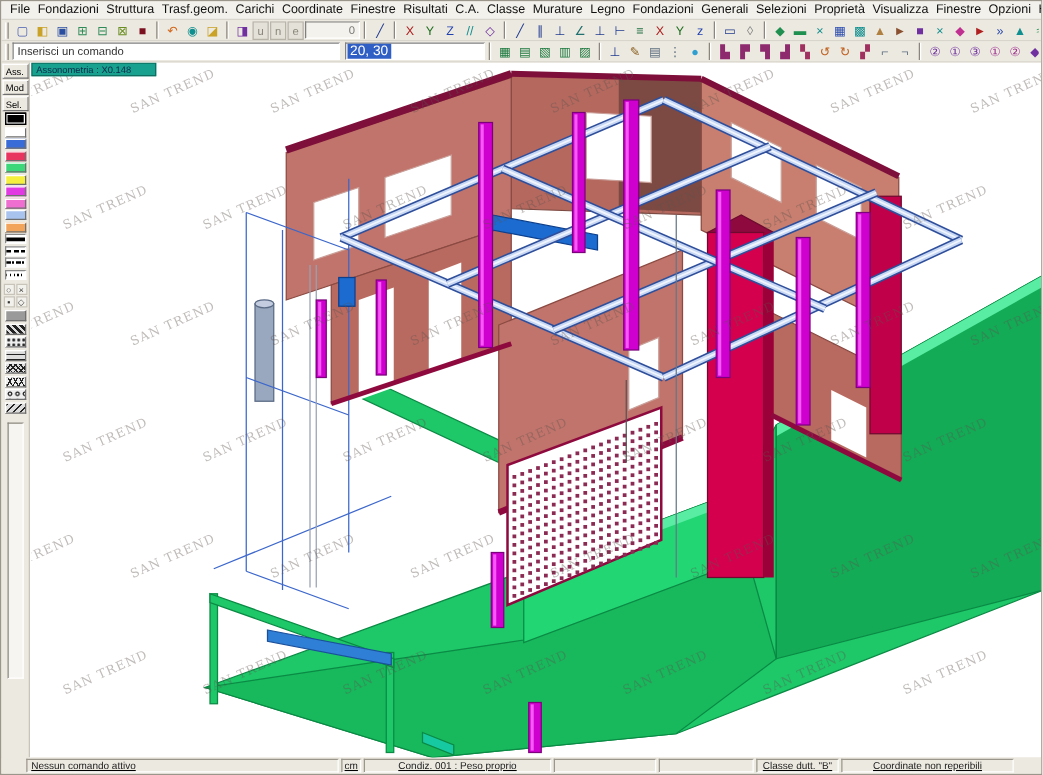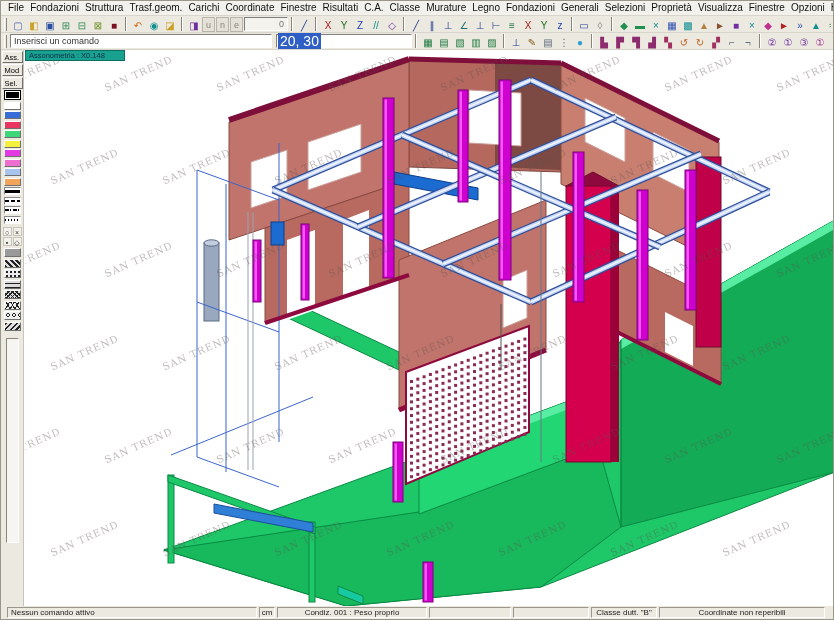--- a/index.html
+++ b/index.html
@@ -18,21 +18,21 @@
   .tb-sep{width:2px;height:14px;border-left:1px solid #8a867c;border-right:1px solid #fff;margin:0 3px;flex:none;}
   .tbi{width:16px;height:15px;line-height:15px;text-align:center;font-size:10px;flex:none;
        cursor:default;border:1px solid transparent;}
   .tb-btn{width:13px;height:15px;line-height:14px;text-align:center;font-size:9px;color:#8a867c;
           border:1px solid #b8b4aa;background:#e4e1d8;margin-right:1px;flex:none;}
   .tb-field{width:44px;height:14px;line-height:13px;font-size:9px;color:#777;text-align:right;
             padding:0 3px;background:#f4f2ec;border:1px solid;border-color:#808080 #fff #fff #808080;flex:none;}
   .cmd-input{width:262px;height:14px;font-size:9px;color:#333;padding:0 3px;flex:none;
              background:#fff;border:1px solid;border-color:#808080 #fff #fff #808080;
              font-family:"Liberation Sans",sans-serif;}
-  .coord-box{width:136px;height:14px;line-height:12px;font-size:14px;background:#fff;flex:none;
+  .coord-box{width:112px;height:14px;line-height:12px;font-size:11px;background:#fff;flex:none;
              border:1px solid;border-color:#808080 #fff #fff #808080;padding:0 1px;margin-left:4px;}
   .coord-box .selrange{background:#2f5fc5;color:#fff;padding:0 2px;}
   
   .body{flex:1;display:flex;overflow:hidden;}
   .sidebar{width:23px;background:#ece9e0;border-right:1px solid #c8c4ba;padding:1px;
            display:flex;flex-direction:column;align-items:center;overflow:hidden;flex:none;}
   .side-btn{width:21px;height:12px;font-size:7.5px;line-height:11px;text-align:left;padding-left:2px;
             background:#ece9e0;border:1px solid;border-color:#fff #6f6f6f #6f6f6f #fff;margin-bottom:1px;cursor:default;}
   .swatch{width:17px;height:8px;border:1px solid;border-color:#fff #6f6f6f #6f6f6f #fff;margin-bottom:1.5px;flex:none;}
   .swatch.selq{height:10px;border:1px solid #000;box-shadow:inset 0 0 0 1px #fff;}
@@ -58,21 +58,21 @@
   
   .canvas{flex:1;position:relative;background:#fff;overflow:hidden;border-left:1px solid #fff;}
   .viewport-caption{position:absolute;left:0;top:0;width:100px;height:11px;background:#18a18f;
                     color:#0b2b4a;font-size:7.5px;line-height:10px;padding-left:3px;
                     border:1px solid #0e6e60;white-space:nowrap;overflow:hidden;z-index:5;}
   .scene{position:absolute;left:0;top:0;z-index:1;}
   .wm{position:absolute;z-index:3;font-family:"DejaVu Serif",serif;font-variant:small-caps;
       font-size:10px;letter-spacing:1px;color:rgba(95,85,80,0.40);transform:rotate(-24deg);
       white-space:nowrap;pointer-events:none;}
   
-  .statusbar{height:13px;background:#ece9e0;display:flex;align-items:center;padding:1px 6px;flex:none;overflow:hidden;}
+  .statusbar{height:13px;background:#ece9e0;display:flex;align-items:center;padding:1px 20px;flex:none;overflow:hidden;text-decoration:underline;}
   .status-cell{height:11px;line-height:9px;font-size:8px;color:#222;border:1px solid;
                border-color:#9a968c #fff #fff #9a968c;margin-right:2px;padding:0 3px;
                overflow:hidden;white-space:nowrap;display:flex;align-items:center;flex:none;}
   .status-cell.center{justify-content:center;}
   .status-cell.grow{flex:1;}
 </style>
 </head>
 <body>
 
 <div class="app">

